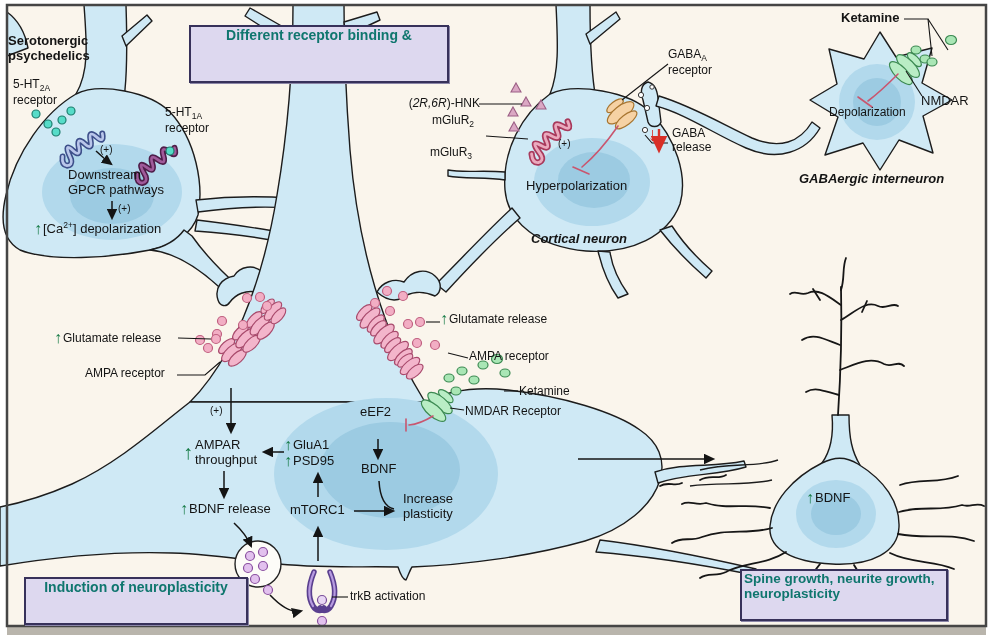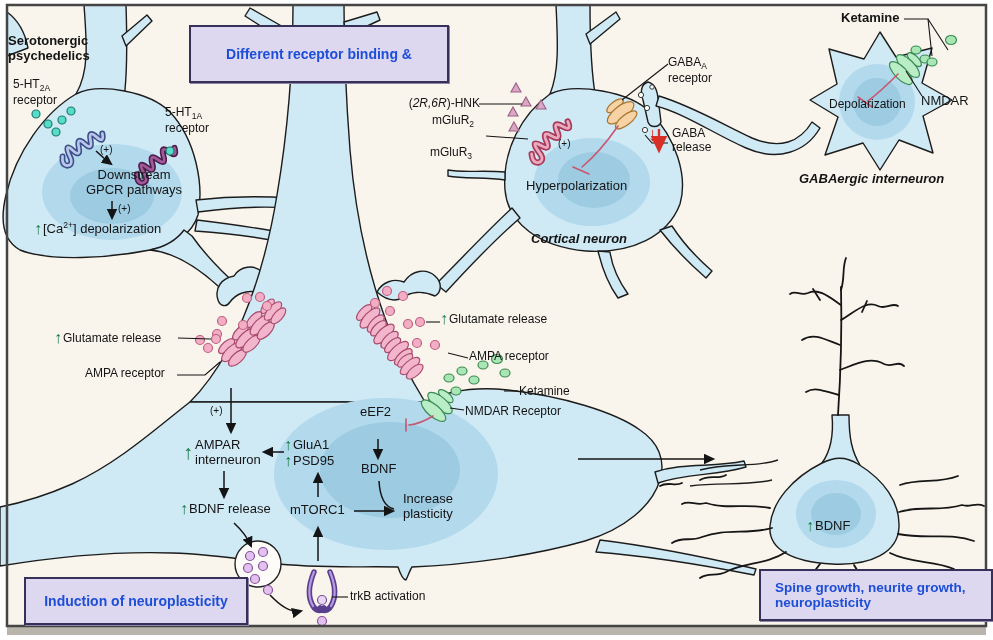--- a/index.html
+++ b/index.html
@@ -4,29 +4,29 @@
 <style>
   html,body{margin:0;padding:0;background:#ffffff;}
   #stage{position:relative;width:993px;height:640px;overflow:hidden;
          font-family:"Liberation Sans",sans-serif;background:#ffffff;}
   #art{position:absolute;left:0;top:0;}
   .lbl{position:absolute;font-size:12px;line-height:1.18;color:#141414;white-space:nowrap;z-index:5;}
   .s13{font-size:13px;}
   .s10{font-size:10px;}
   .b{font-weight:bold;}
   .bi{font-weight:bold;font-style:italic;text-align:center;}
-  .c{text-align:center;}
+  .c{}
   .r{text-align:right;}
   sub{font-size:8.5px;}
   sup{font-size:8.5px;}
   .ga{color:#157a45;font-weight:bold;font-size:16px;line-height:1;vertical-align:-1px;padding-right:1px;}
   .ga2{color:#157a45;font-weight:bold;font-size:20px;line-height:1;margin-right:2px;align-self:center;}
   .ra{color:#d82f27;font-weight:bold;font-size:19px;line-height:1;}
-  .box{position:absolute;background:#ddd8ef;border:2px solid #37315a;color:#1d4ed8;
-       font-weight:bold;display:flex;align-items:center;justify-content:center;
+  .box{position:absolute;background:#ddd8ef;border:2px solid #37315a;color:#0f766e;
+       font-weight:bold;display:flex;align-items:flex-start;justify-content:center;
        text-align:center;z-index:6;box-shadow:1px 1px 0 #8b86a8;}
   .flexrow{display:flex;align-items:center;}
 </style>
 </head>
 <body>
 
 <div id="stage">
 
 <svg id="art" width="993" height="640" viewBox="0 0 993 640">
   <defs>
@@ -321,58 +321,58 @@
       <div><span>Different receptor binding &amp;</span><br></div>
     </div>
 
 <div class="lbl r" style="left:396px;top:96px;width:84px;"><span>(</span><i>2R,6R</i><span>)-HNK</span></div>
 <div class="lbl" style="left:432px;top:113px;"><span>mGluR</span><sub>2</sub></div>
 <div class="lbl" style="left:430px;top:145px;"><span>mGluR</span><sub>3</sub></div>
 <div class="lbl s10" style="left:558px;top:138px;">(+)</div>
 <div class="lbl s13" style="left:526px;top:178px;text-align:center;">Hyperpolarization</div>
 <div class="lbl bi s13" style="left:531px;top:231px;">Cortical neuron</div>
 
-<div class="lbl" style="left:668px;top:55px;"><span>GABA</span><sub>A</sub><br><span>receptor</span></div>
+<div class="lbl" style="left:668px;top:47px;"><span>GABA</span><sub>A</sub><br><span>receptor</span></div>
 <div class="lbl" style="left:672px;top:126px;"><span>GABA</span><br><span>release</span></div>
 
 <div class="lbl b s13" style="left:841px;top:10px;">Ketamine</div>
 <div class="lbl s13" style="left:921px;top:93px;">NMDAR</div>
-<div class="lbl" style="left:829px;top:97px;">Depolarization</div>
+<div class="lbl" style="left:829px;top:105px;">Depolarization</div>
 <div class="lbl bi s13" style="left:799px;top:171px;">GABAergic interneuron</div>
 
 <div class="lbl" style="left:54px;top:330px;"><span class="ga">↑</span><span>Glutamate release</span></div>
 <div class="lbl" style="left:85px;top:366px;">AMPA receptor</div>
 
 <div class="lbl" style="left:440px;top:311px;"><span class="ga">↑</span><span>Glutamate release</span></div>
 <div class="lbl" style="left:469px;top:349px;">AMPA receptor</div>
 <div class="lbl" style="left:519px;top:384px;">Ketamine</div>
 <div class="lbl" style="left:465px;top:404px;">NMDAR Receptor</div>
 
 <div class="lbl s13" style="left:360px;top:404px;">eEF2</div>
 <div class="lbl s13" style="left:361px;top:461px;">BDNF</div>
 
 <div class="lbl s13 flexrow" style="left:183px;top:437px;">
       <span class="ga2">↑</span>
-      <span><span>AMPAR</span><br><span>interneuron</span></span>
+      <span><span>AMPAR</span><br><span>throughput</span></span>
     </div>
 
 <div class="lbl s13" style="left:284px;top:437px;"><span class="ga">↑</span><span>GluA1</span><br><span class="ga">↑</span><span>PSD95</span></div>
 
 <div class="lbl s10" style="left:210px;top:405px;">(+)</div>
 
 <div class="lbl s13" style="left:180px;top:501px;"><span class="ga">↑</span><span>BDNF release</span></div>
 <div class="lbl s13" style="left:290px;top:502px;">mTORC1</div>
 <div class="lbl s13" style="left:403px;top:491px;"><span>Increase</span><br><span>plasticity</span></div>
 <div class="lbl" style="left:350px;top:589px;">trkB activation</div>
 
 <div class="box" style="left:24px;top:577px;width:220px;height:44px;font-size:14px;">
       <span>Induction of neuroplasticity</span>
     </div>
 
-<div class="lbl s13" style="left:806px;top:490px;margin-top:28px;"><span class="ga">↑</span><span>BDNF</span></div>
-
-<div class="box" style="left:740px;top:569px;width:234px;height:52px;font-size:13.5px;justify-content:flex-start;text-align:left;padding-left:14px;box-sizing:border-box;margin-left:19px;">
+<div class="lbl s13" style="left:806px;top:490px;"><span class="ga">↑</span><span>BDNF</span></div>
+
+<div class="box" style="left:740px;top:569px;width:208px;height:52px;font-size:13.5px;justify-content:flex-start;text-align:left;padding-left:2px;box-sizing:border-box;">
       <div><span>Spine growth, neurite growth,</span><br><span>neuroplasticity</span></div>
     </div>
 
 <div class="lbl ra" style="left:648px;top:125px;">↓</div>
 
 </div>
 
 </body></html>

